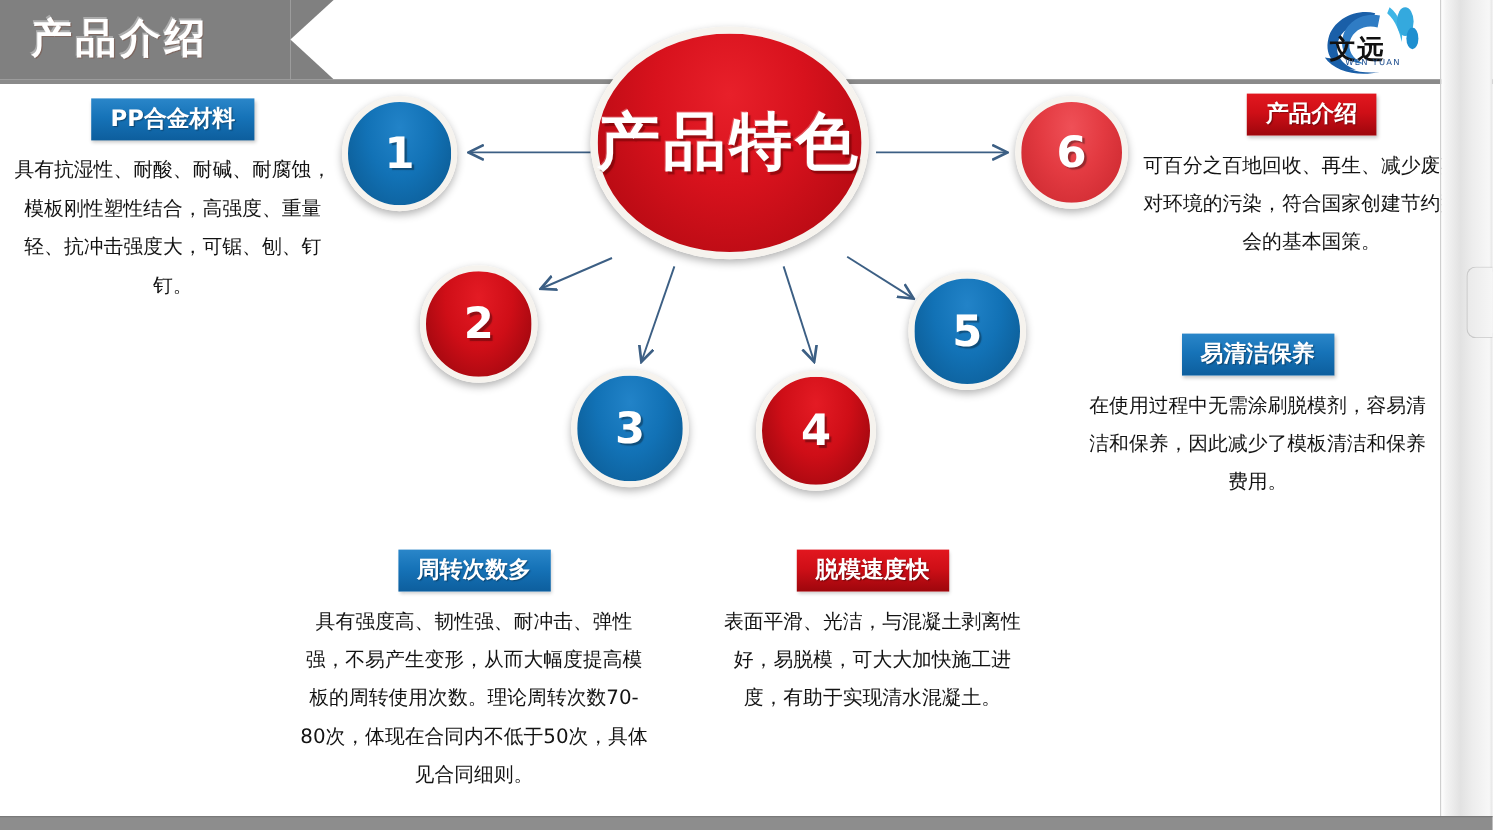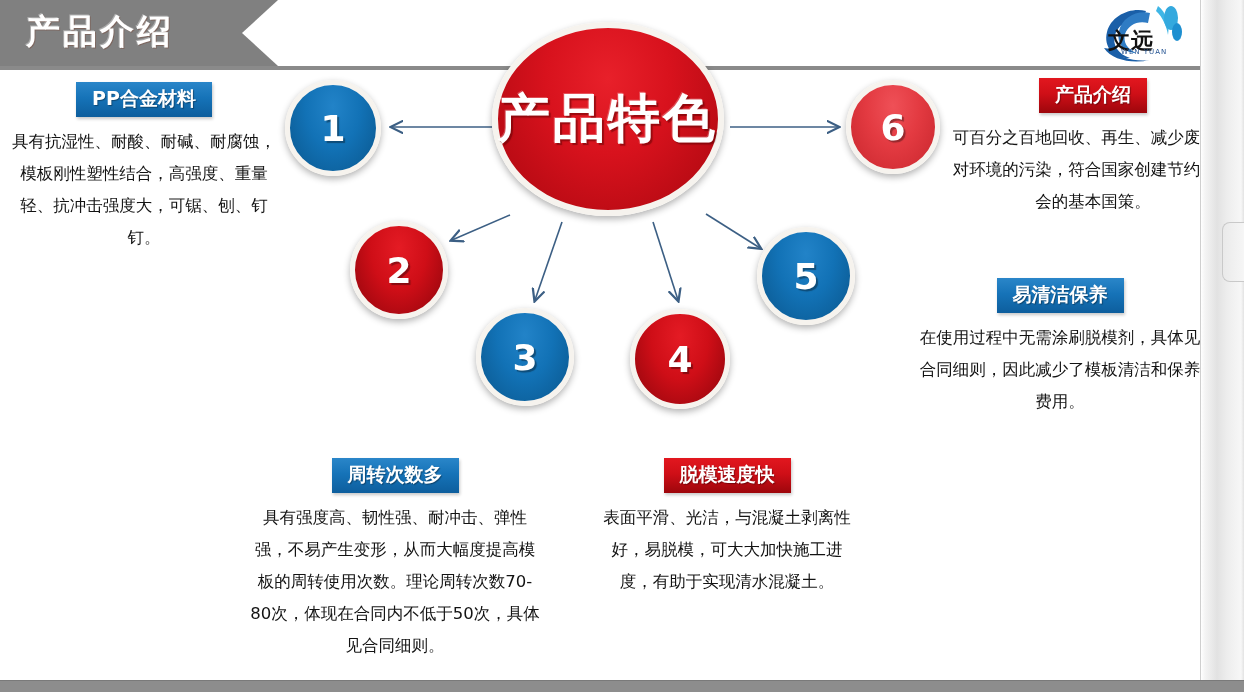--- a/index.html
+++ b/index.html
@@ -134,21 +134,21 @@
     color: #131313;
     text-align: center;
   }
   .title-wrap { text-align: center; }
 
   .f-pp      { left: 8px;   top: 82px;  width: 272px; }
   .f-sg      { left: 60px;  top: 278px; width: 278px; }
   .f-zz      { left: 250px; top: 458px; width: 290px; }
   .f-tm      { left: 596px; top: 458px; width: 262px; }
   .f-gx      { left: 952px; top: 78px;  width: 282px; }
-  .f-yq      { left: 906px; top: 278px; width: 284px; margin-left: 12px; }
+  .f-yq      { left: 906px; top: 278px; width: 284px; }
 </style>
 </head>
 <body>
 
 <div id="slide">
 
   <div class="header-banner"></div>
   <div class="header-banner-arrow"></div>
   <div class="header-title">产品介绍</div>
   <div class="header-rule"></div>
@@ -235,21 +235,21 @@
     <div class="title-wrap">
       <span class="feat-title t-red">产品介绍</span>
     </div>
     <div class="feat-body">可百分之百地回收、再生、减少废弃物对环境的污染，符合国家创建节约型社会的基本国策。</div>
   </div>
 
   <div class="feature f-yq">
     <div class="title-wrap">
       <span class="feat-title t-blue">易清洁保养</span>
     </div>
-    <div class="feat-body">在使用过程中无需涂刷脱模剂，具体见合同细则，因此减少了模板清洁和保养费用。</div>
+    <div class="feat-body">在使用过程中无需涂刷脱模剂，容易清洁和保养，因此减少了模板清洁和保养费用。</div>
   </div>
 
   <div class="edge-strip">
     <div class="edge-nub"></div>
   </div>
 
   <div class="bottom-bar"></div>
 
 </div>
 

